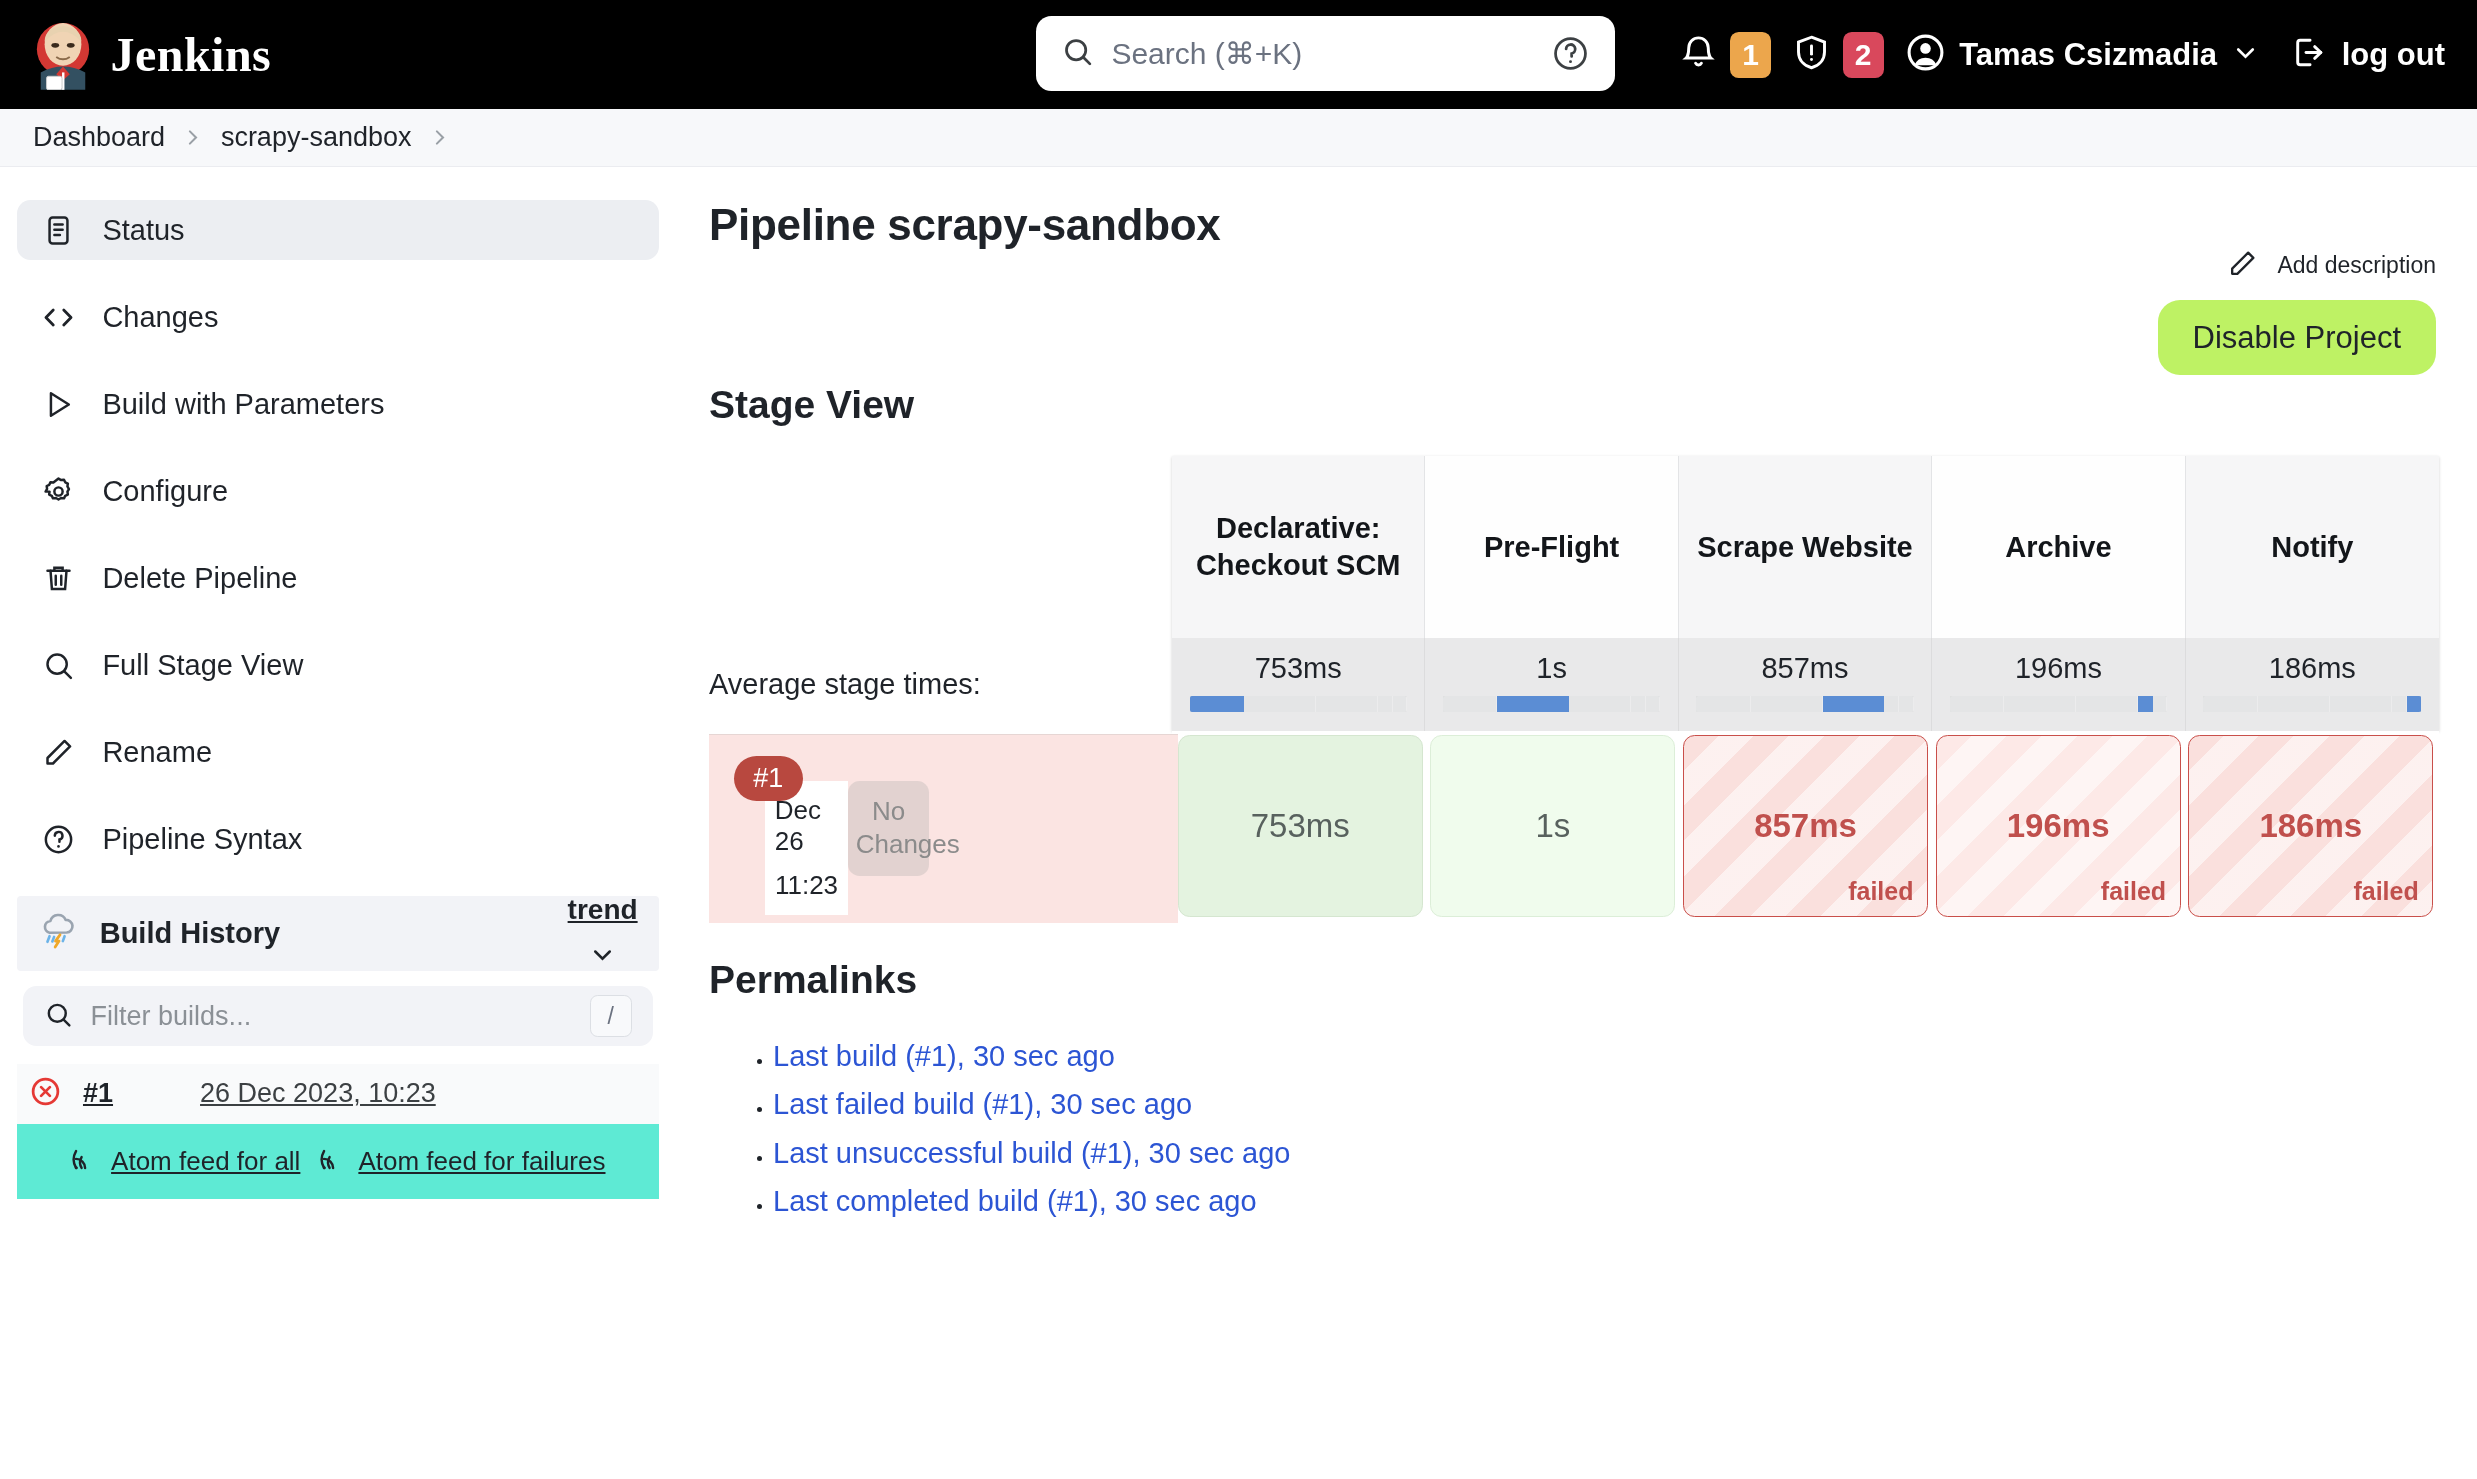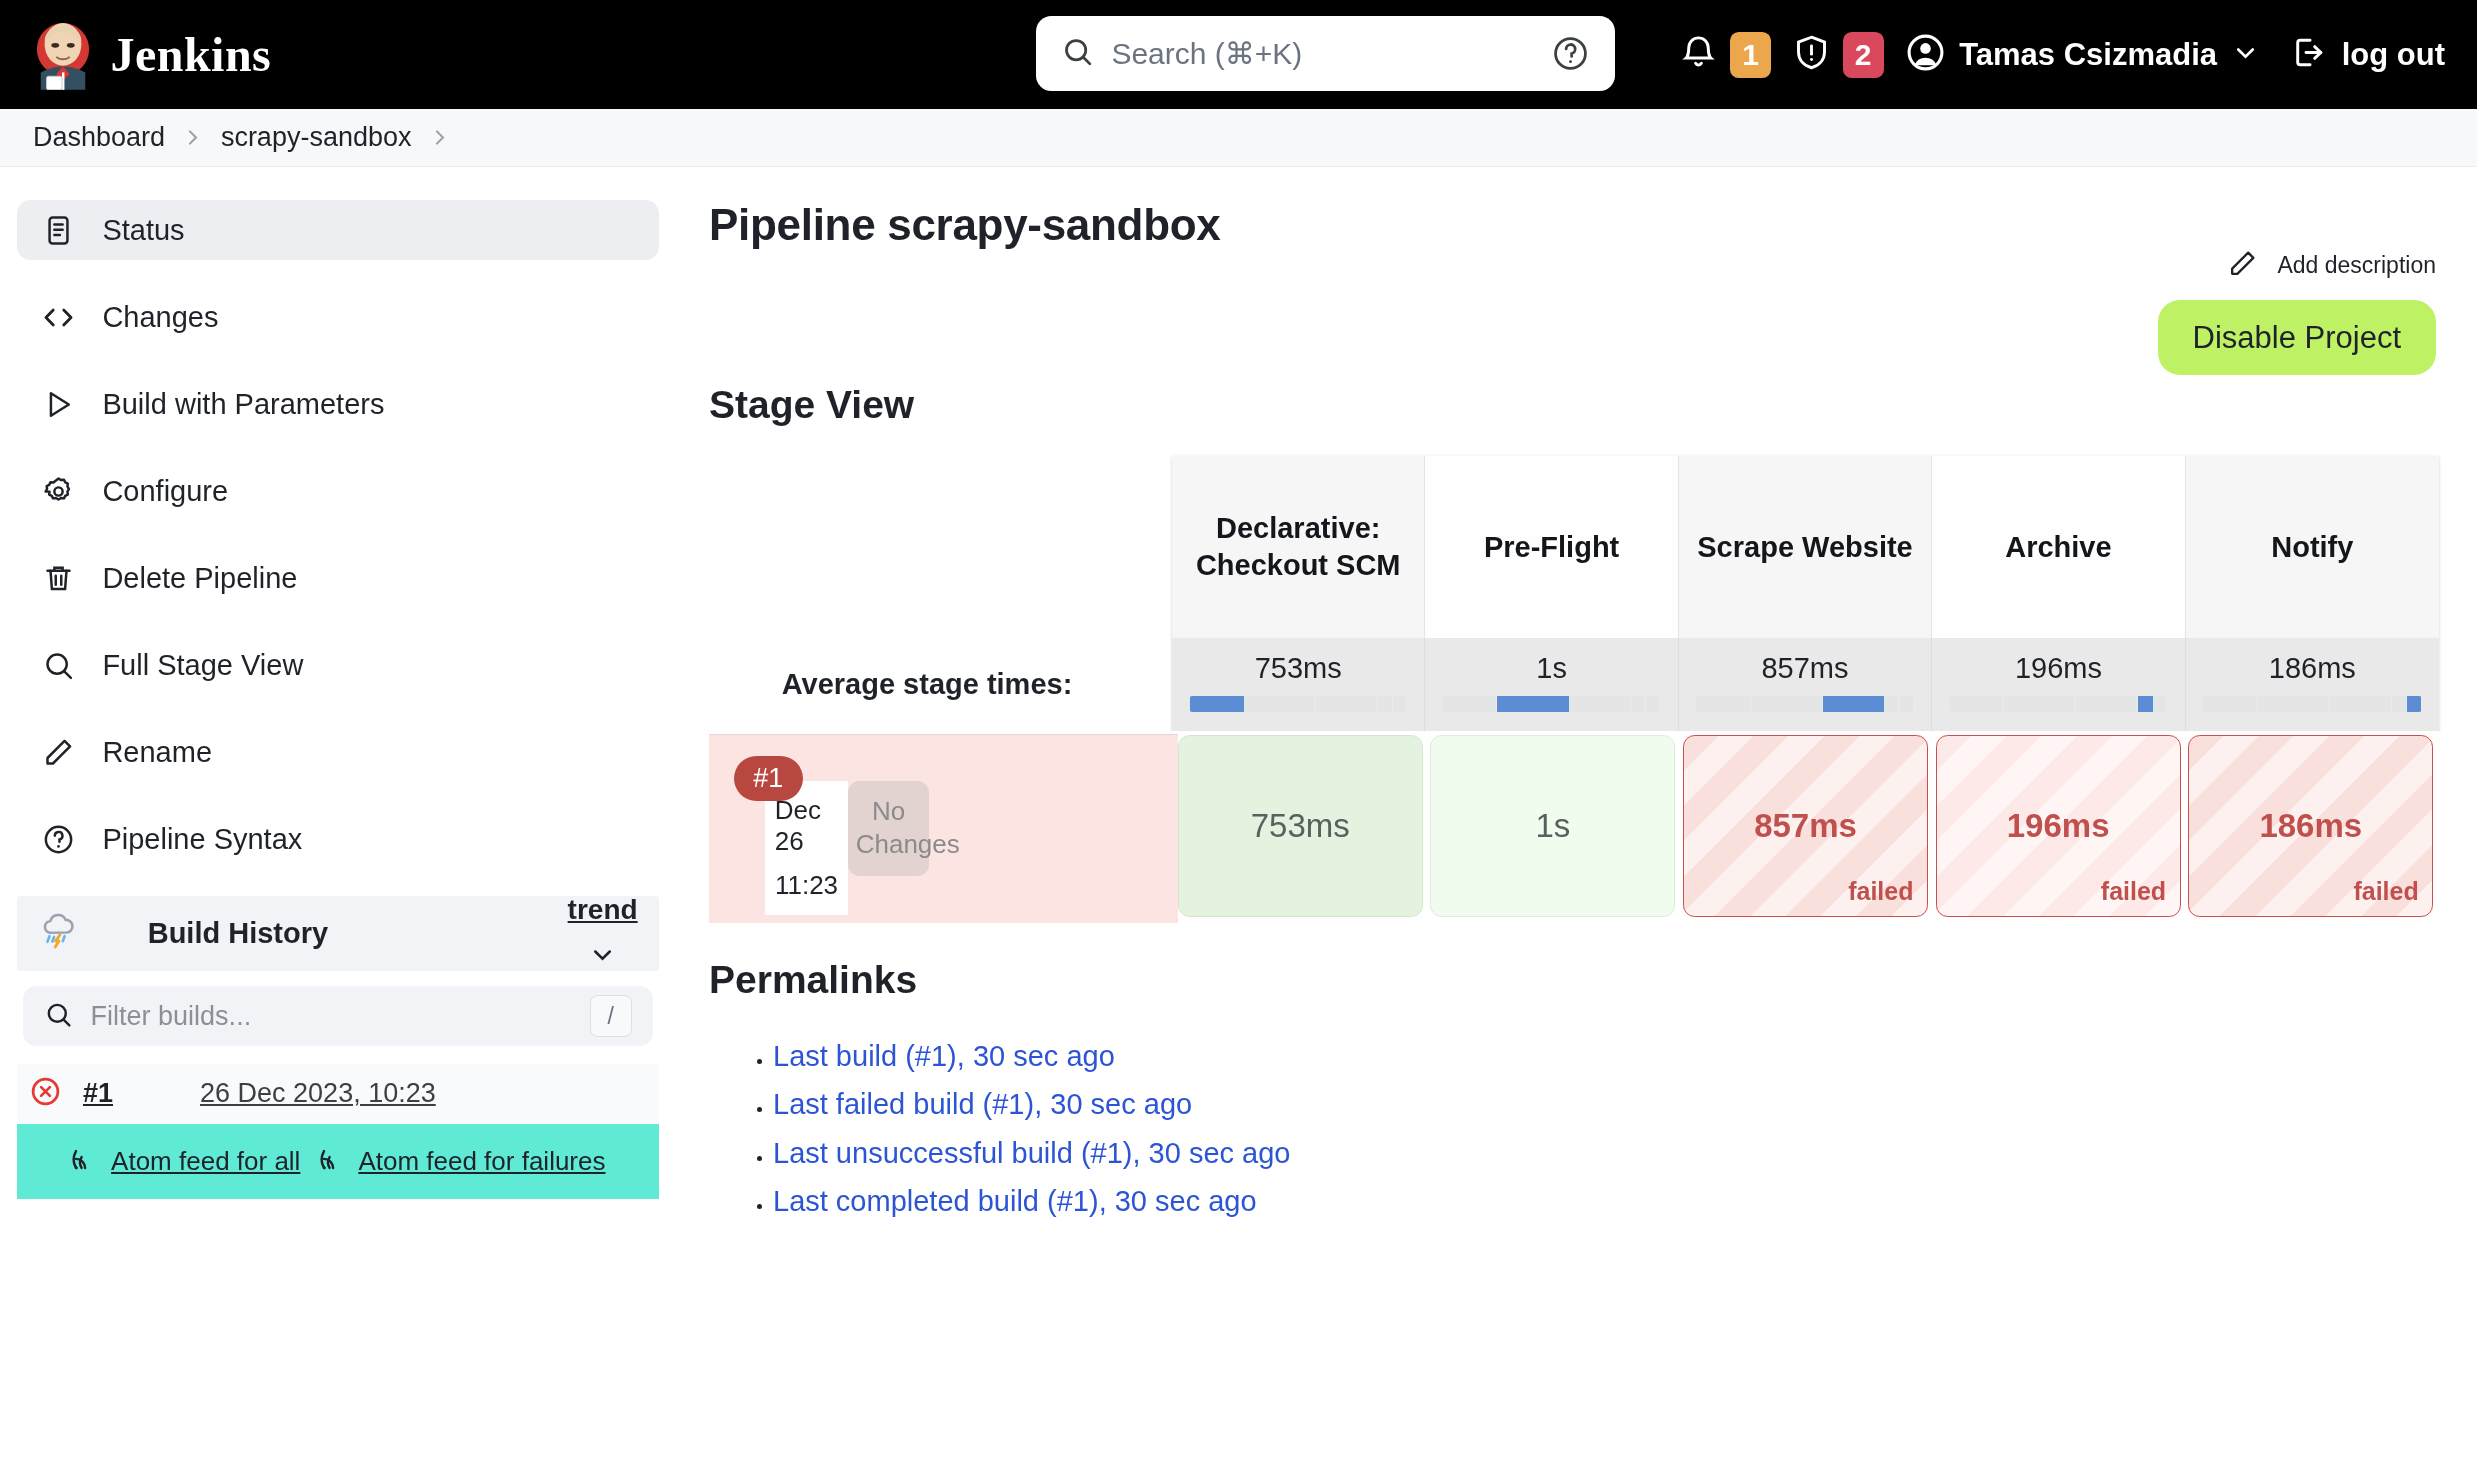--- a/index.html
+++ b/index.html
@@ -70,21 +70,21 @@
   }
   .nav-item.active { background: #eceef2; }
   .nav-label { font-size: 29px; color: #1f2329; }
   .nav-icon { width: 37px; height: 37px; flex-shrink: 0; display: flex; align-items: center; justify-content: center; }
 
   .bh-header {
     margin-top: 21px; height: 75px; background: #f2f3f7;
     display: flex; align-items: center; gap: 19.3px;
     padding: 0 21px; border-radius: 3.9px;
   }
-  .bh-title { font-size: 29px; font-weight: bold; margin-left: 48px; }
+  .bh-title { font-size: 29px; font-weight: bold; }
   .bh-trend { margin-left: auto; display: flex; align-items: center; gap: 13.5px; cursor: pointer; flex-direction: column; }
   .bh-trend-label { font-size: 28px; font-weight: bold; text-decoration: underline; }
 
   .filter-row { padding: 15.4px 0 0 0; }
   .filter-box {
     height: 60px; background: #f2f3f7; border-radius: 13.5px;
     display: flex; align-items: center; gap: 17.4px; padding: 0 21px;
     margin: 0 5.8px;
   }
   .filter-input {
@@ -184,23 +184,22 @@
   .sv-cell.failed.lighter { background-color: #fde9e7; }
   .failed-tag {
     position: absolute; right: 13.5px; bottom: 9.7px;
     font-size: 25px; font-weight: bold; color: #c0504d;
   }
 
   
   .sv-buildrow {
     position: absolute; left: 0; top: 182px;
     width: 463px; height: 93px;
-    display: flex; align-items: center; justify-content: center;
+    display: flex; align-items: center; justify-content: flex-start;
     padding-right: 27px;
-    font-weight: bold;
   }
   .sv-avglabel { font-size: 29px; color: #1f2329; }
 
   .sv-buildinfo {
     position: absolute; left: 0; top: 278px; width: 469px; height: 189px;
     background: #fbe4e2; display: flex; align-items: center;
     padding-left: 25px; border-top: 1px solid #e6d6d4;
   }
   .build-pill {
     position: absolute; left: 25px; top: 21px;

